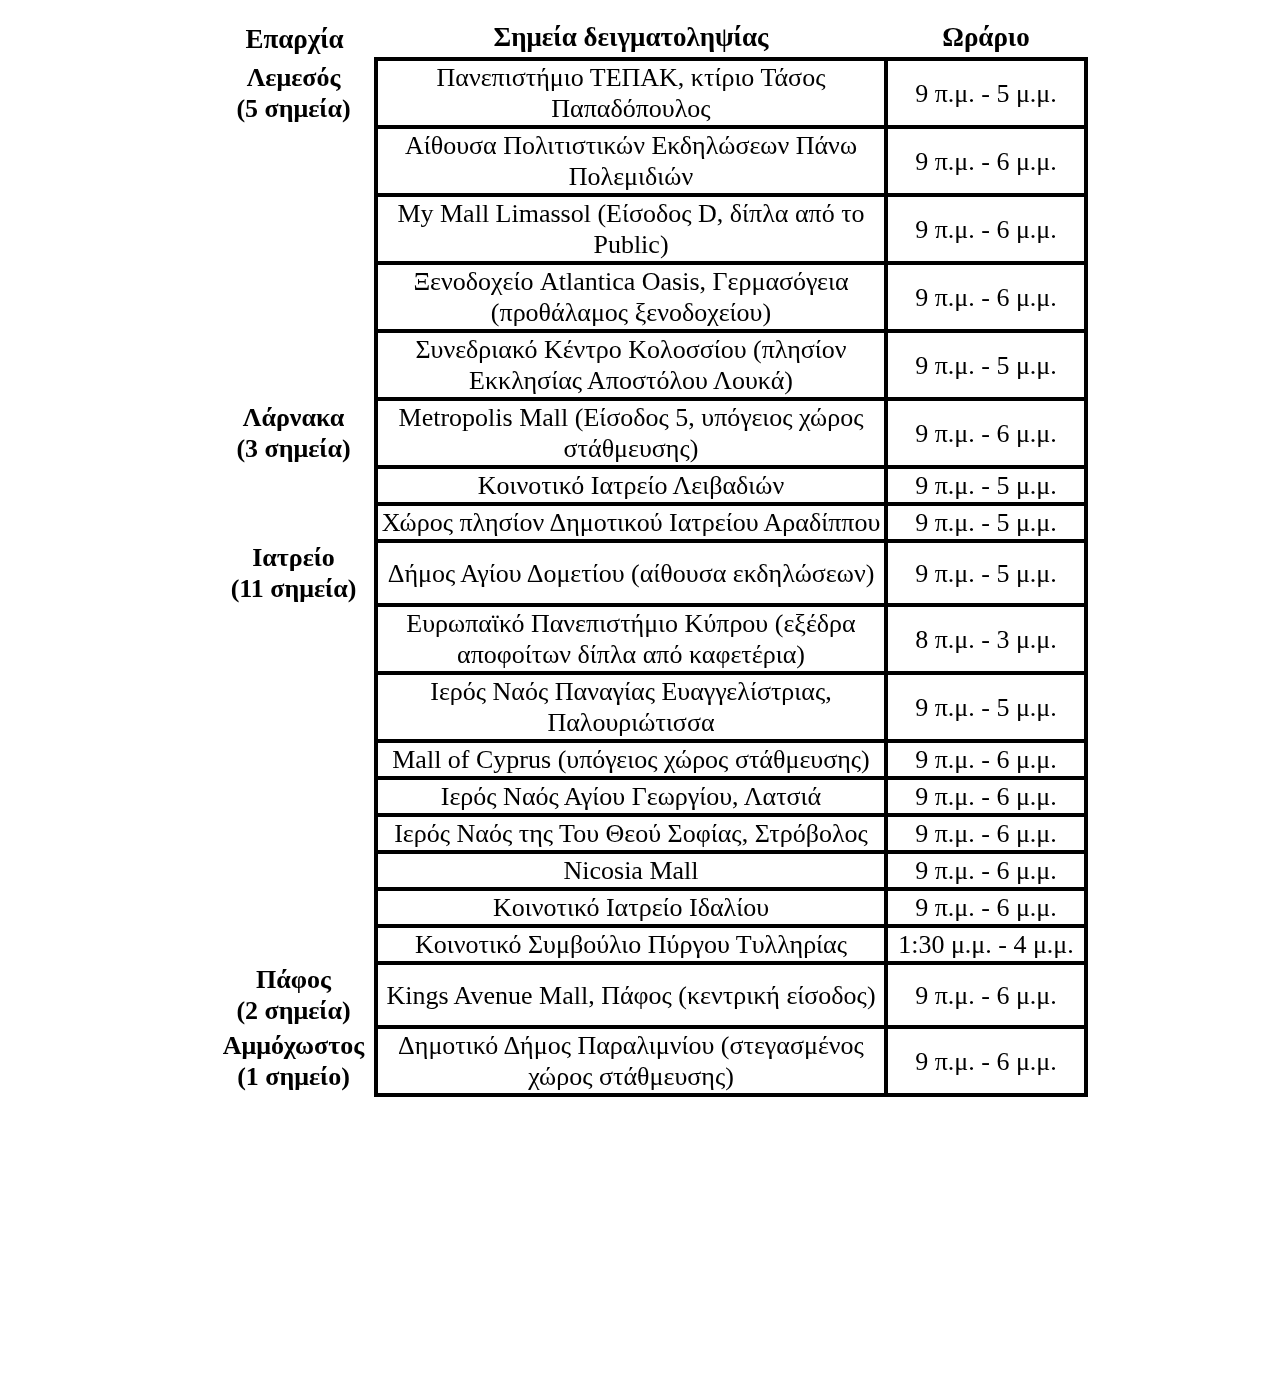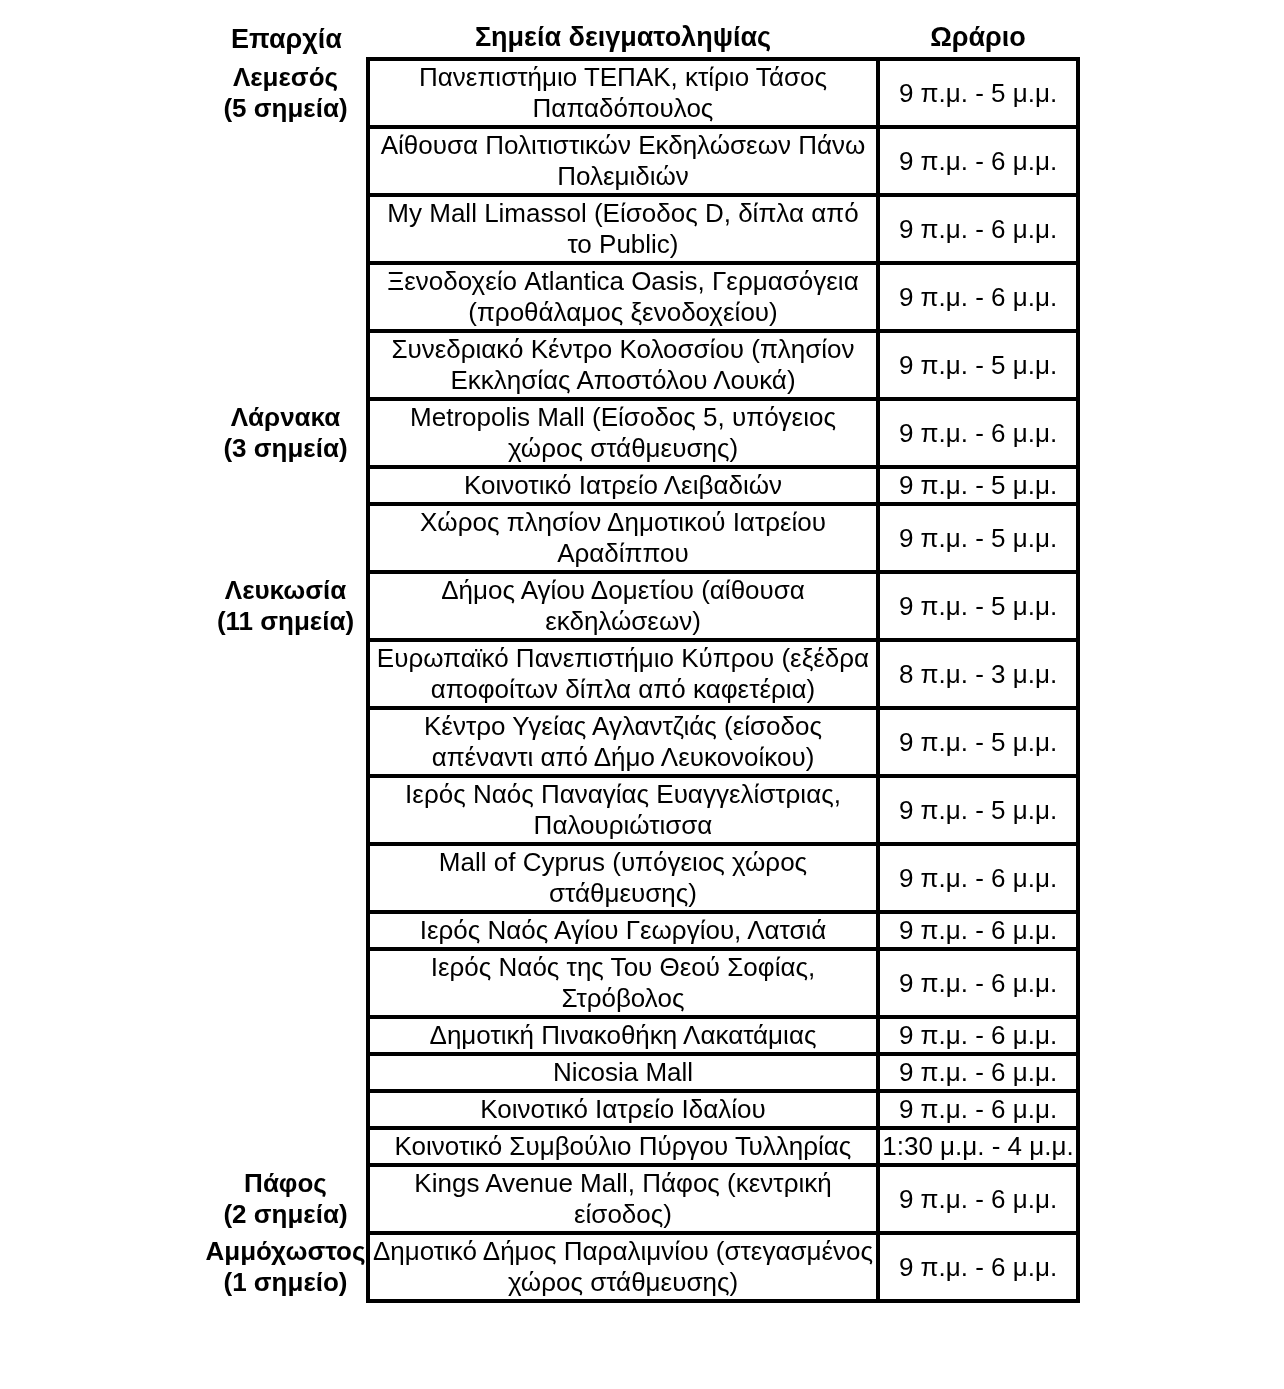--- a/index.html
+++ b/index.html
@@ -11,21 +11,22 @@
     height: 1389px;
     background: #ffffff;
     color: #000000;
     font-family: "Liberation Sans", sans-serif;
     overflow: hidden;
   }
   table.sampling {
     border-collapse: collapse;
     table-layout: fixed;
     width: 1070px;
-    margin: 22px 0 0 8px;
+    margin: 22px 0 0 16px;
+    font-family: Liberation Serif, serif;
   }
   col.c-prov { width: 360px; }
   col.c-loc  { width: 510px; }
   col.c-hrs  { width: 200px; }
 
   th {
     border: none;
     font-weight: bold;
     font-size: 27px;
     line-height: 31px;
@@ -112,59 +113,49 @@
     <td class="hrs">9 π.μ. - 5 μ.μ.</td>
   </tr>
   <tr>
     <td class="province"></td>
     <td class="loc">Χώρος πλησίον Δημοτικού Ιατρείου Αραδίππου</td>
     <td class="hrs">9 π.μ. - 5 μ.μ.</td>
   </tr>
 
   <tr>
     <td class="province">
-      <div class="pline">Λευκωσία</div>
+      <div class="pline">Ιατρείο</div>
       <div class="pline">(11 σημεία)</div>
     </td>
     <td class="loc">Δήμος Αγίου Δομετίου (αίθουσα εκδηλώσεων)</td>
     <td class="hrs">9 π.μ. - 5 μ.μ.</td>
   </tr>
   <tr>
     <td class="province"></td>
     <td class="loc">Ευρωπαϊκό Πανεπιστήμιο Κύπρου (εξέδρα αποφοίτων δίπλα από καφετέρια)</td>
     <td class="hrs">8 π.μ. - 3 μ.μ.</td>
-  </tr>
-  <tr>
-    <td class="province"></td>
-    <td class="loc">Κέντρο Υγείας Αγλαντζιάς (είσοδος απέναντι από Δήμο Λευκονοίκου)</td>
-    <td class="hrs">9 π.μ. - 5 μ.μ.</td>
   </tr>
   <tr>
     <td class="province"></td>
     <td class="loc">Ιερός Ναός Παναγίας Ευαγγελίστριας, Παλουριώτισσα</td>
     <td class="hrs">9 π.μ. - 5 μ.μ.</td>
   </tr>
   <tr>
     <td class="province"></td>
     <td class="loc">Mall of Cyprus (υπόγειος χώρος στάθμευσης)</td>
     <td class="hrs">9 π.μ. - 6 μ.μ.</td>
   </tr>
   <tr>
     <td class="province"></td>
     <td class="loc">Ιερός Ναός Αγίου Γεωργίου, Λατσιά</td>
     <td class="hrs">9 π.μ. - 6 μ.μ.</td>
   </tr>
   <tr>
     <td class="province"></td>
     <td class="loc">Ιερός Ναός της Του Θεού Σοφίας, Στρόβολος</td>
-    <td class="hrs">9 π.μ. - 6 μ.μ.</td>
-  </tr>
-  <tr>
-    <td class="province"></td>
-    <td class="loc">Δημοτική Πινακοθήκη Λακατάμιας</td>
     <td class="hrs">9 π.μ. - 6 μ.μ.</td>
   </tr>
   <tr>
     <td class="province"></td>
     <td class="loc">Nicosia Mall</td>
     <td class="hrs">9 π.μ. - 6 μ.μ.</td>
   </tr>
   <tr>
     <td class="province"></td>
     <td class="loc">Κοινοτικό Ιατρείο Ιδαλίου</td>

